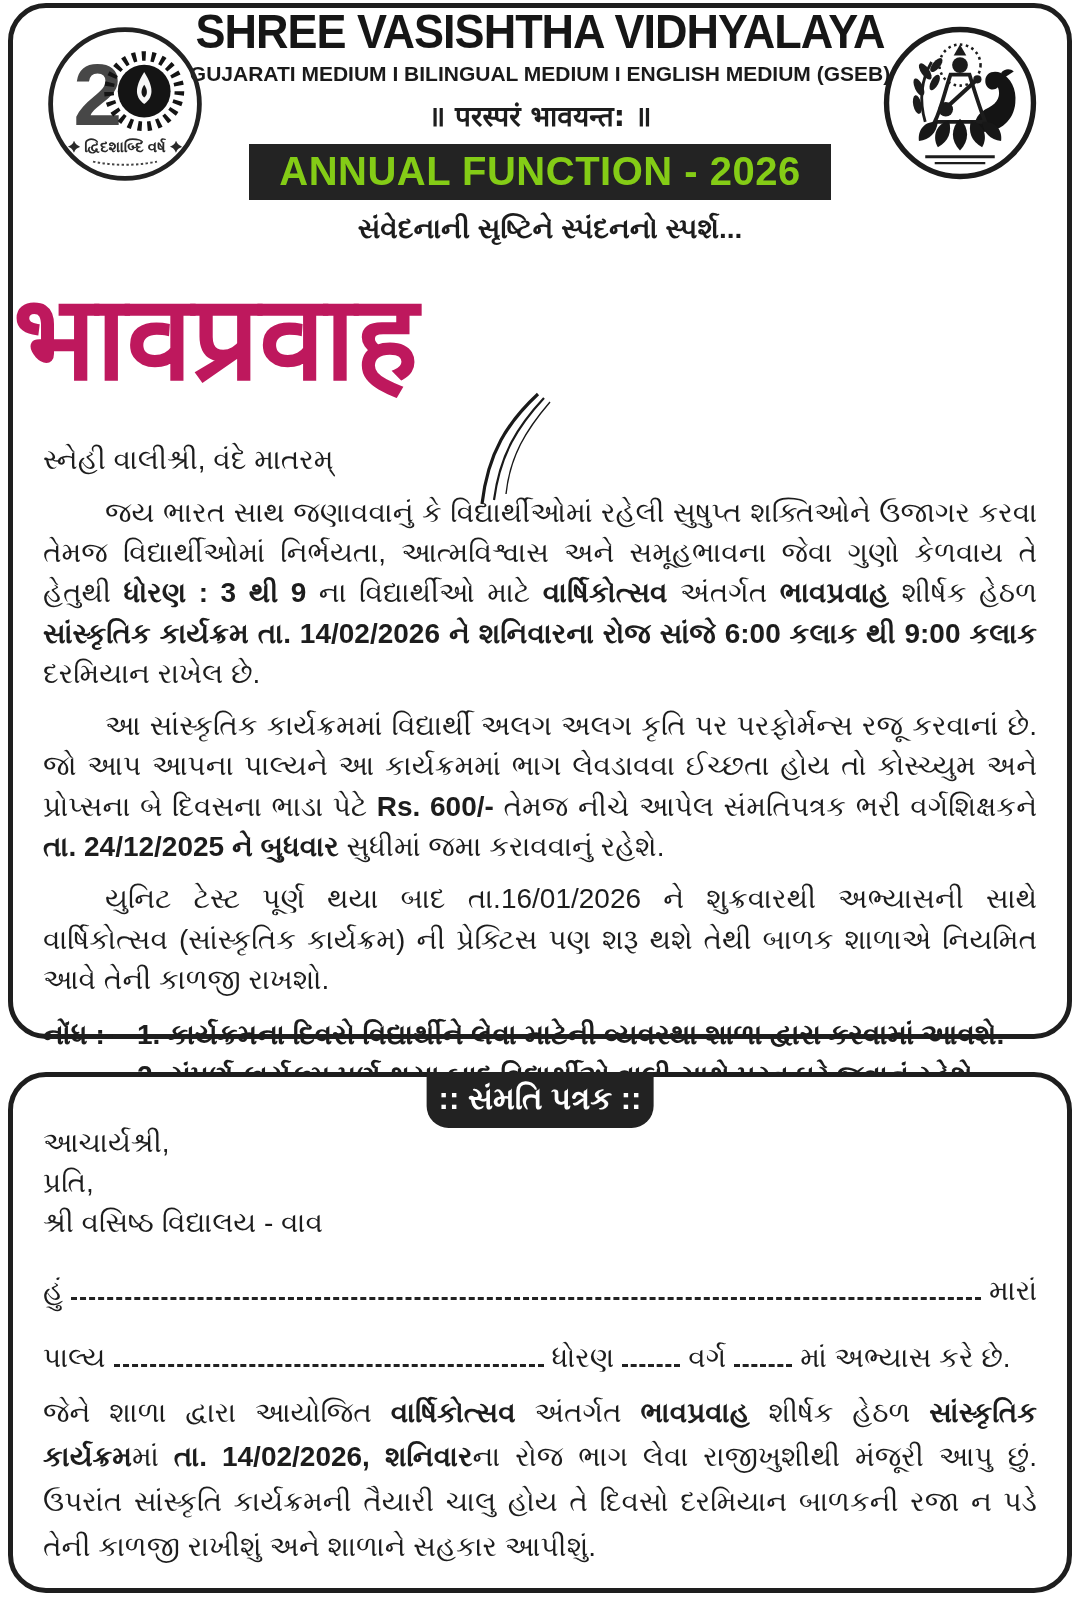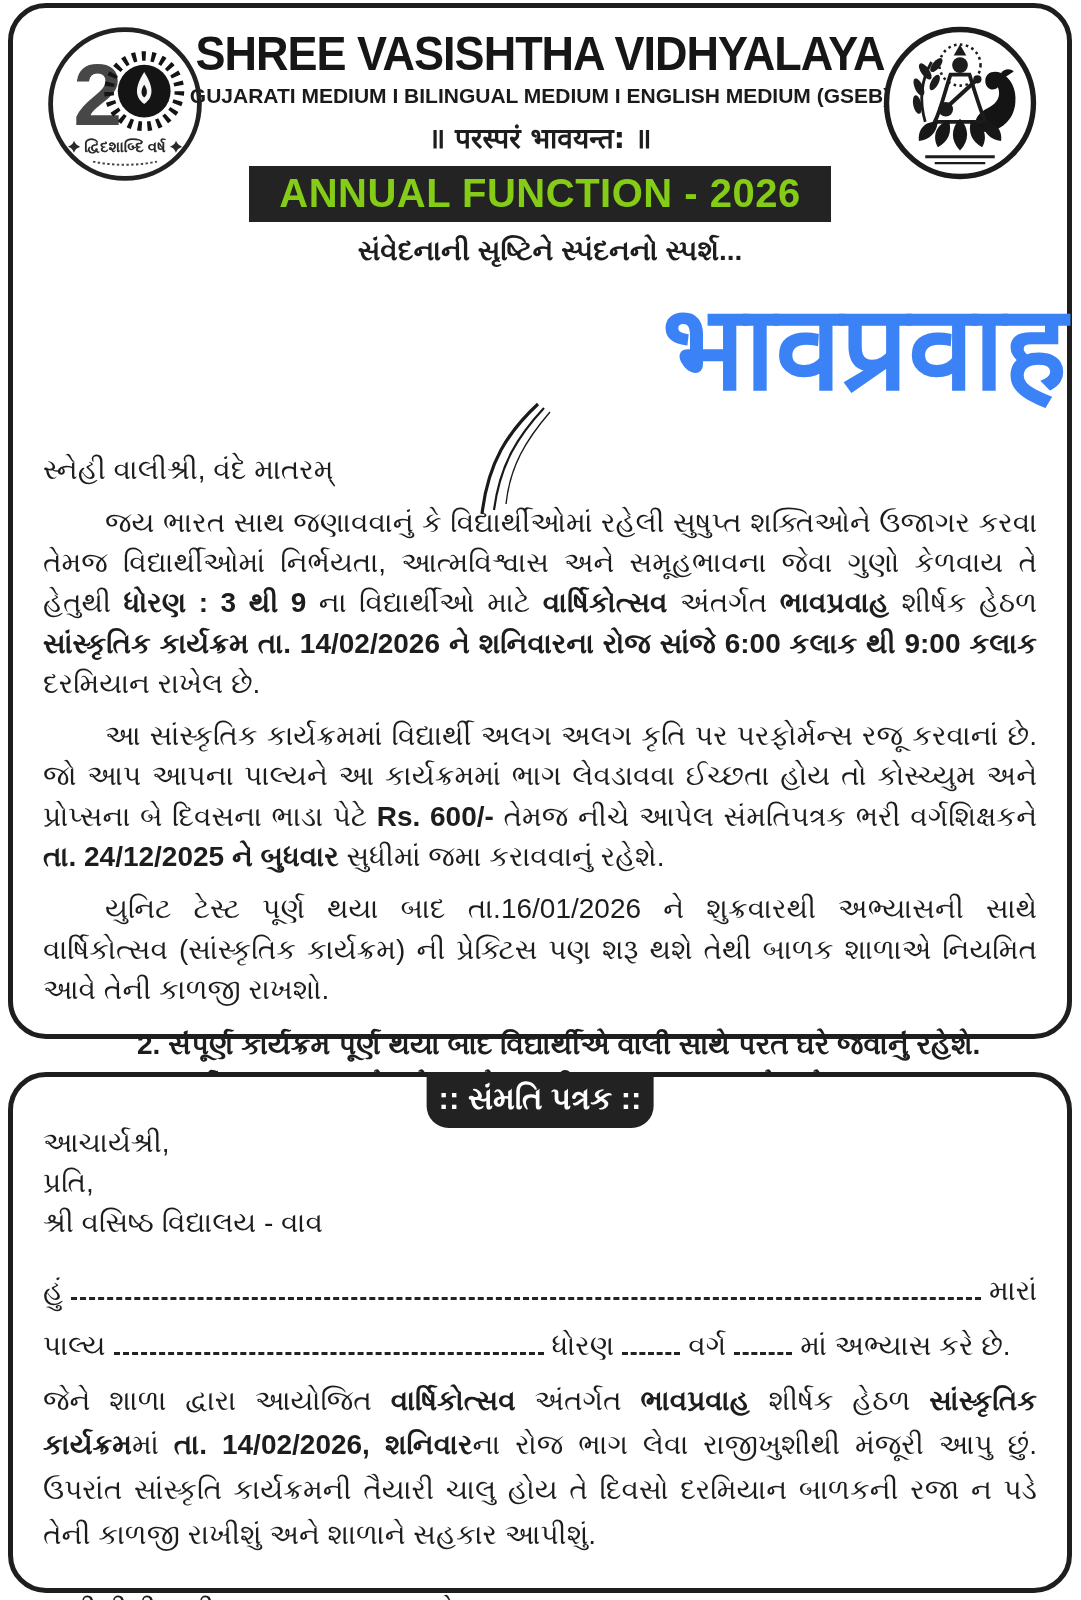--- a/index.html
+++ b/index.html
@@ -7,42 +7,42 @@
   .page {
     position:relative; width:1081px; height:1600px; margin:0 auto;
     background:#ffffff; color:#1d1d1d; overflow:hidden;
     font-family:"Liberation Sans", sans-serif;
   }
   .box { position:absolute; left:8px; width:1064px; border:5px solid #1e1e1e; border-radius:38px; background:#fff; }
   .box1 { top:3px; height:1036px; }
   .box2 { top:1072px; height:521px; }
 
   
-  .header-center { padding-top:22px; text-align:center; }
+  .header-center { text-align:center; }
   .school-name {
     font-size:45px; font-weight:900; letter-spacing:-1px; color:#161616;
     transform:scaleY(1.08); line-height:1.05;
   }
   .mediums { margin-top:7px; font-size:21px; font-weight:800; letter-spacing:0; color:#1a1a1a; }
   .sanskrit { margin-top:10px; font-size:28px; font-weight:800; font-family:"DejaVu Sans", sans-serif; }
   .banner {
     display:inline-block; margin-top:10px; background:#232323; color:#84cc16;
     font-size:40px; font-weight:900; letter-spacing:0.5px;
     padding:5px 30px 7px; line-height:1.1;
   }
   .emblem { position:absolute; top:16px; }
   .emblem-left { left:32px; width:160px; height:160px; }
   .emblem-right { right:24px; width:166px; height:158px; }
 
   
   .tagline { margin-top:13px; text-align:center; font-size:28px; font-weight:800;padding-left:20px; }
   .hero-title {
-    position:relative; text-align:right; margin-top:6px; height:168px;
+    position:relative; text-align:left; margin-top:18px; height:168px;
     font-family:"DejaVu Serif", serif; font-weight:bold; font-size:118px; line-height:1.25;
-    color:#3b82f6;
+    color:#be185d;
   }
   .hero-swash { position:absolute; left:455px; top:128px; }
 
   
   .letter { padding:0 30px; font-size:28px; line-height:1.44; text-align:justify; }
   .salutation { margin-top:8px; font-size:28px; }
   .letter p { margin-top:12px; text-indent:62px; }
   .letter b, .notes b { font-weight:800; }
   .notes { margin-top:15px; font-weight:800; }
   .note-row { display:flex; line-height:1.44; }
@@ -50,21 +50,21 @@
   .note-text { flex:1; }
 
   
   .consent-tab {
     position:absolute; top:-5px; left:50%; transform:translateX(-50%);
     background:#222222; color:#ffffff; font-size:31px; font-weight:800;
     padding:9px 12px 11px; border-radius:0 0 22px 22px; white-space:nowrap;
   }
   .consent-body { padding:46px 30px 0; font-size:28px; }
   .to-line { line-height:1.43; }
-  .fill-line { display:flex; align-items:baseline; margin-top:10px; line-height:1.6; }
+  .fill-line { display:flex; align-items:baseline; margin-top:22px; line-height:1.6; }
   .fill-line .lbl { white-space:nowrap; }
   .blank { border-bottom:3.5px dashed #222; height:1em; margin:0 8px; }
   .blank.grow { flex:1 1 auto; }
   .blank.w430 { flex:0 0 430px; }
   .blank.w58 { flex:0 0 58px; }
   .blank.w180 { flex:0 0 180px; }
   .blank.w265 { flex:0 0 265px; }
   .blank.w190 { flex:0 0 190px; }
   .line1 { margin-top:26px; }
   .consent-par { margin-top:10px; text-align:justify; line-height:1.6; }
@@ -155,20 +155,24 @@
     </div>
 
     <div class="letter">
       <div class="salutation">સ્નેહી વાલીશ્રી, વંદે માતરમ્</div>
       <p><span>જય ભારત સાથ જણાવવાનું કે વિદ્યાર્થીઓમાં રહેલી સુષુપ્ત શક્તિઓને ઉજાગર કરવા તેમજ વિદ્યાર્થીઓમાં નિર્ભયતા, આત્મવિશ્વાસ અને સમૂહભાવના જેવા ગુણો કેળવાય તે હેતુથી </span><b>ધોરણ : 3 થી 9</b><span> ના વિદ્યાર્થીઓ માટે </span><b>વાર્ષિકોત્સવ</b><span> અંતર્ગત </span><b>ભાવપ્રવાહ</b><span> શીર્ષક હેઠળ </span><b>સાંસ્કૃતિક કાર્યક્રમ તા. 14/02/2026 ને શનિવારના રોજ સાંજે 6:00 કલાક થી 9:00 કલાક</b><span> દરમિયાન રાખેલ છે.</span></p>
       <p><span>આ સાંસ્કૃતિક કાર્યક્રમમાં વિદ્યાર્થી અલગ અલગ કૃતિ પર પરફોર્મન્સ રજૂ કરવાનાં છે. જો આપ આપના પાલ્યને આ કાર્યક્રમમાં ભાગ લેવડાવવા ઈચ્છતા હોય તો કોસ્ચ્યુમ અને પ્રોપ્સના બે દિવસના ભાડા પેટે </span><b>Rs. 600/-</b><span> તેમજ નીચે આપેલ સંમતિપત્રક ભરી વર્ગશિક્ષકને </span><b>તા. 24/12/2025 ને બુધવાર</b><span> સુધીમાં જમા કરાવવાનું રહેશે.</span></p>
       <p><span>યુનિટ ટેસ્ટ પૂર્ણ થયા બાદ તા.16/01/2026 ને શુક્રવારથી અભ્યાસની સાથે વાર્ષિકોત્સવ (સાંસ્કૃતિક કાર્યક્રમ) ની પ્રેક્ટિસ પણ શરૂ થશે તેથી બાળક શાળાએ નિયમિત આવે તેની કાળજી રાખશો.</span></p>
 
       <div class="notes">
         <div class="note-row">
+          <span class="note-label">નોંધ :-</span>
+          <span class="note-text">1. કાર્યક્રમના દિવસે વિદ્યાર્થીને લેવા માટેની વ્યવસ્થા શાળા દ્વારા કરવામાં આવશે.</span>
+        </div>
+        <div class="note-row">
           <span class="note-label"></span>
           <span class="note-text">2. સંપૂર્ણ કાર્યક્રમ પૂર્ણ થયા બાદ વિદ્યાર્થીએ વાલી સાથે પરત ઘરે જવાનું રહેશે.</span>
         </div>
         <div class="note-row">
           <span class="note-label"></span>
           <span class="note-text">3. કાર્યક્રમ શરૂ થાય તે પહેલા ભોજનની વ્યવસ્થા પણ રાખેલ છે.</span>
         </div>
       </div>
     </div>
   </div>

